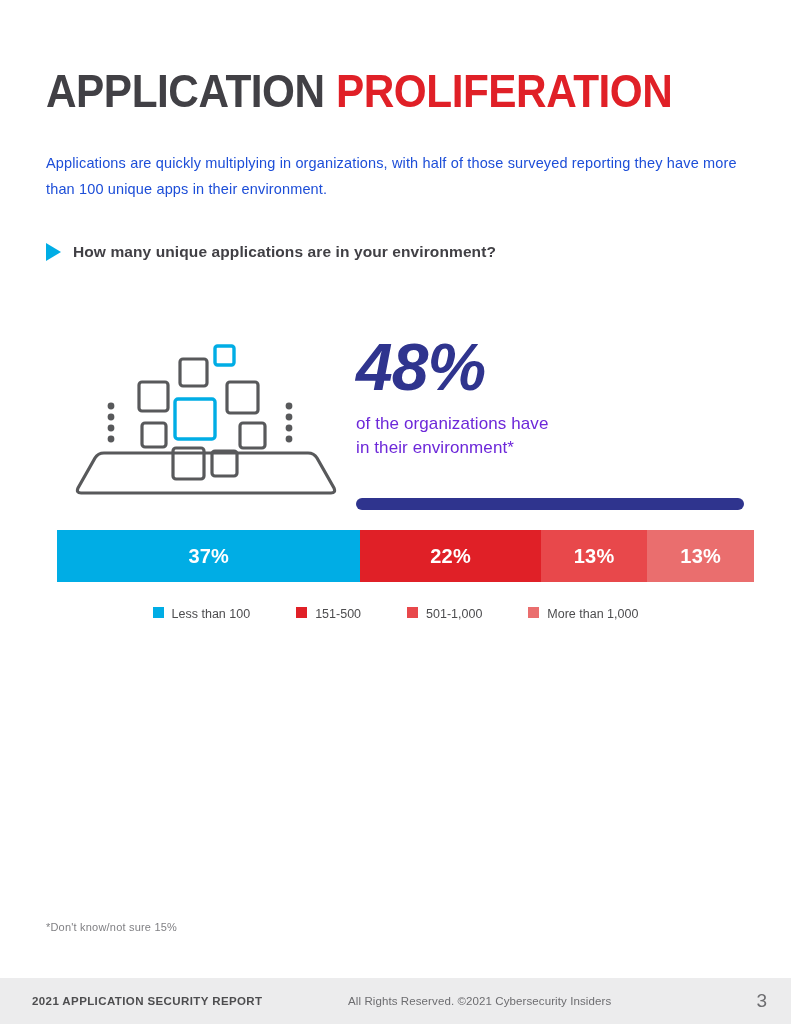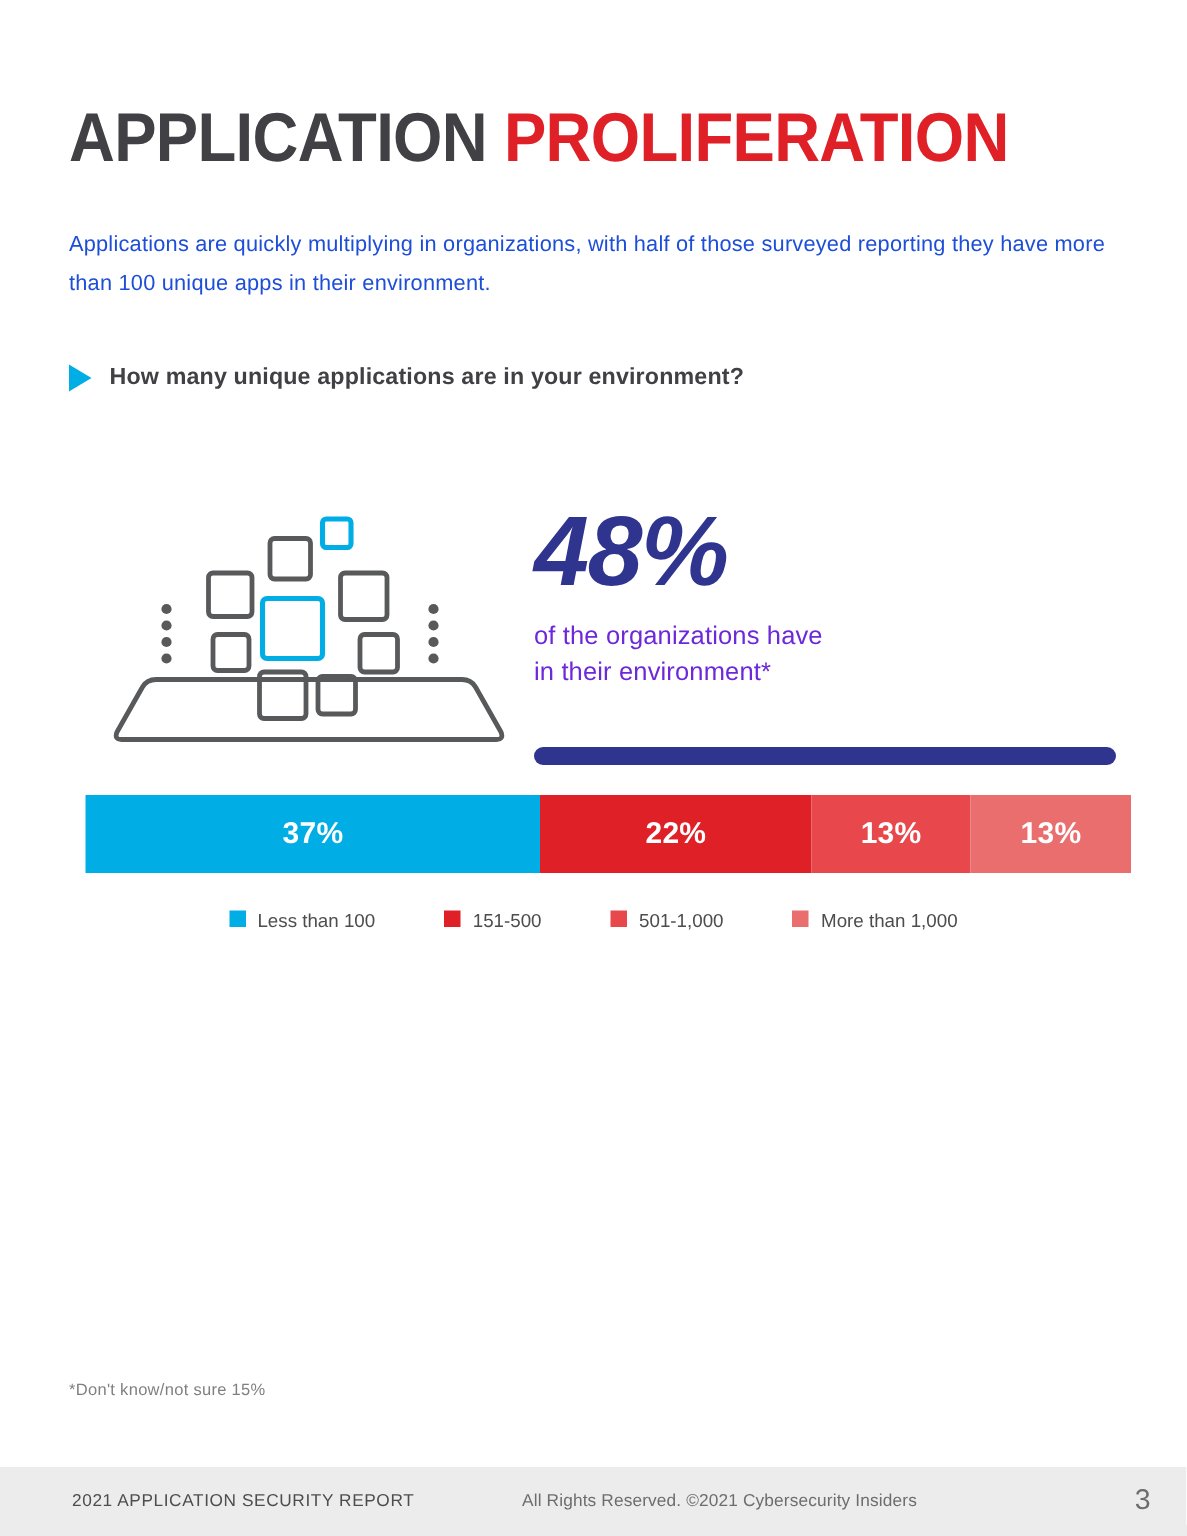--- a/index.html
+++ b/index.html
@@ -179,23 +179,23 @@
     left: 0;
     right: 0;
     bottom: 0;
     height: 46px;
     background: #ececed;
     display: flex;
     align-items: center;
   }
   .footer-title {
     position: absolute;
-    left: 48px;
+    left: 32px;
     font-size: 11.5px;
-    font-weight: normal;
+    font-weight: bold;
     letter-spacing: 0.4px;
     color: #4d4d4f;
     white-space: nowrap;
   }
   .footer-rights {
     position: absolute;
     left: 348px;
     font-size: 11.5px;
     color: #6d6d70;
     white-space: nowrap;

